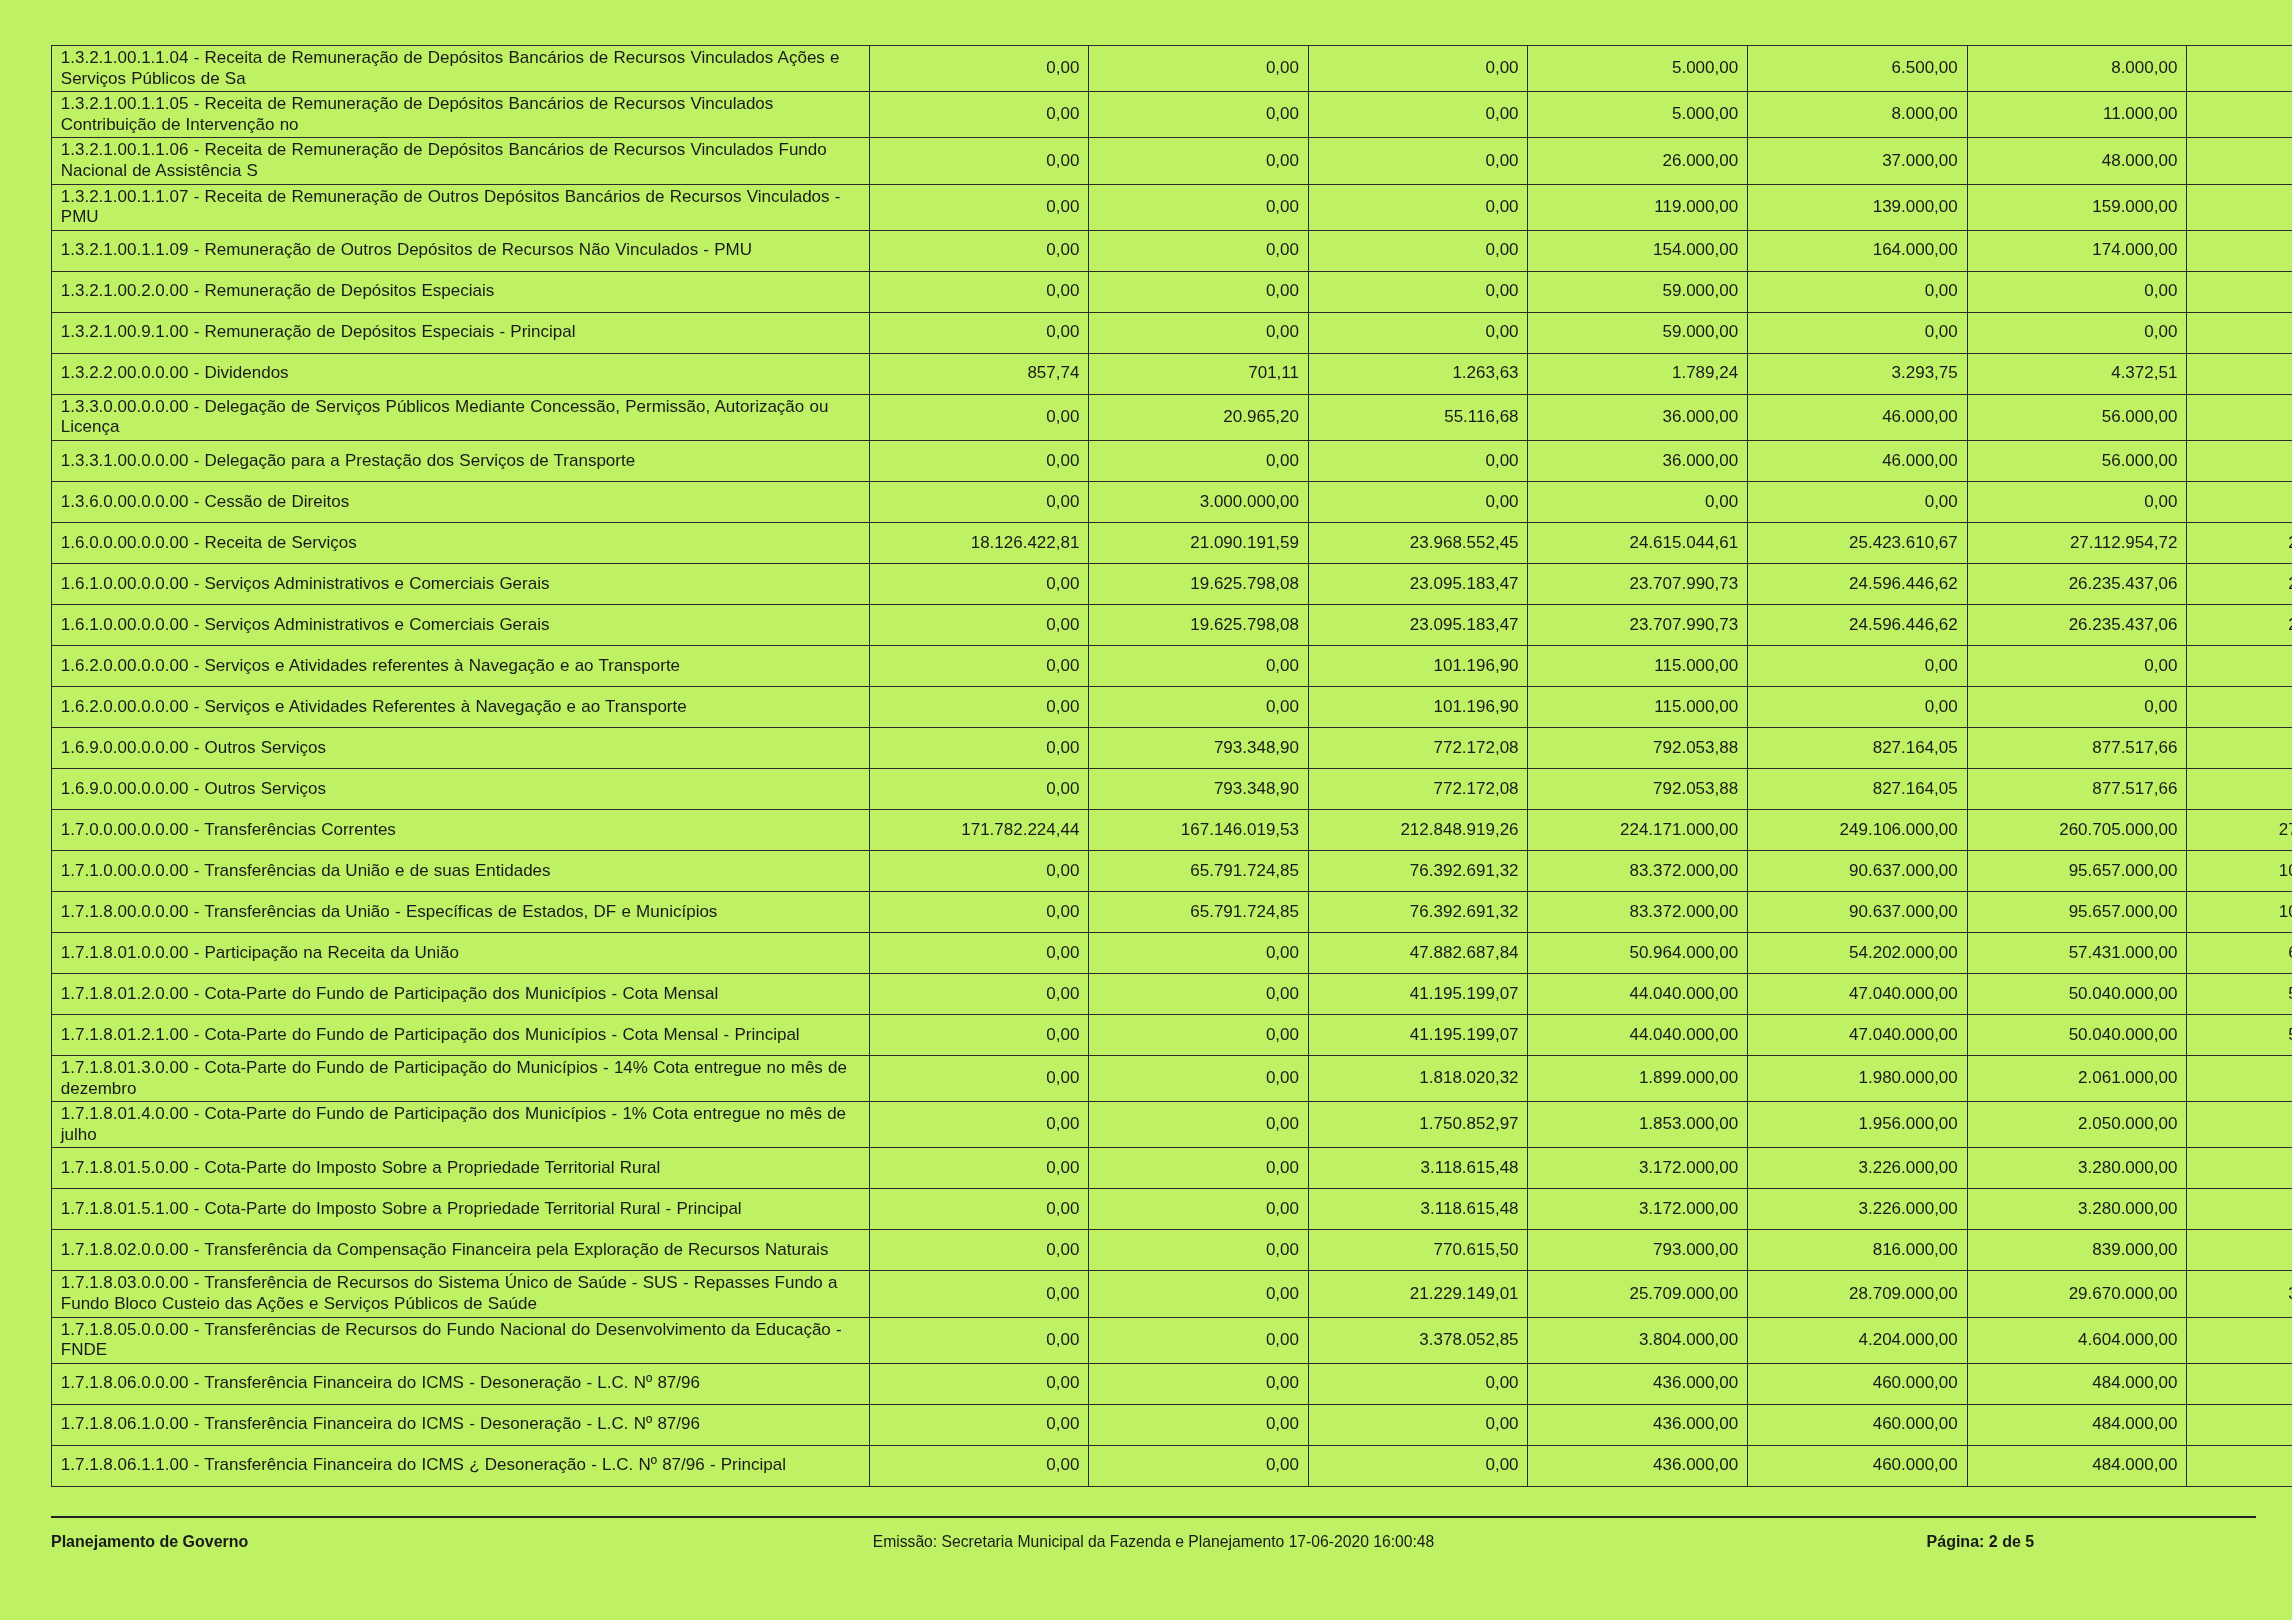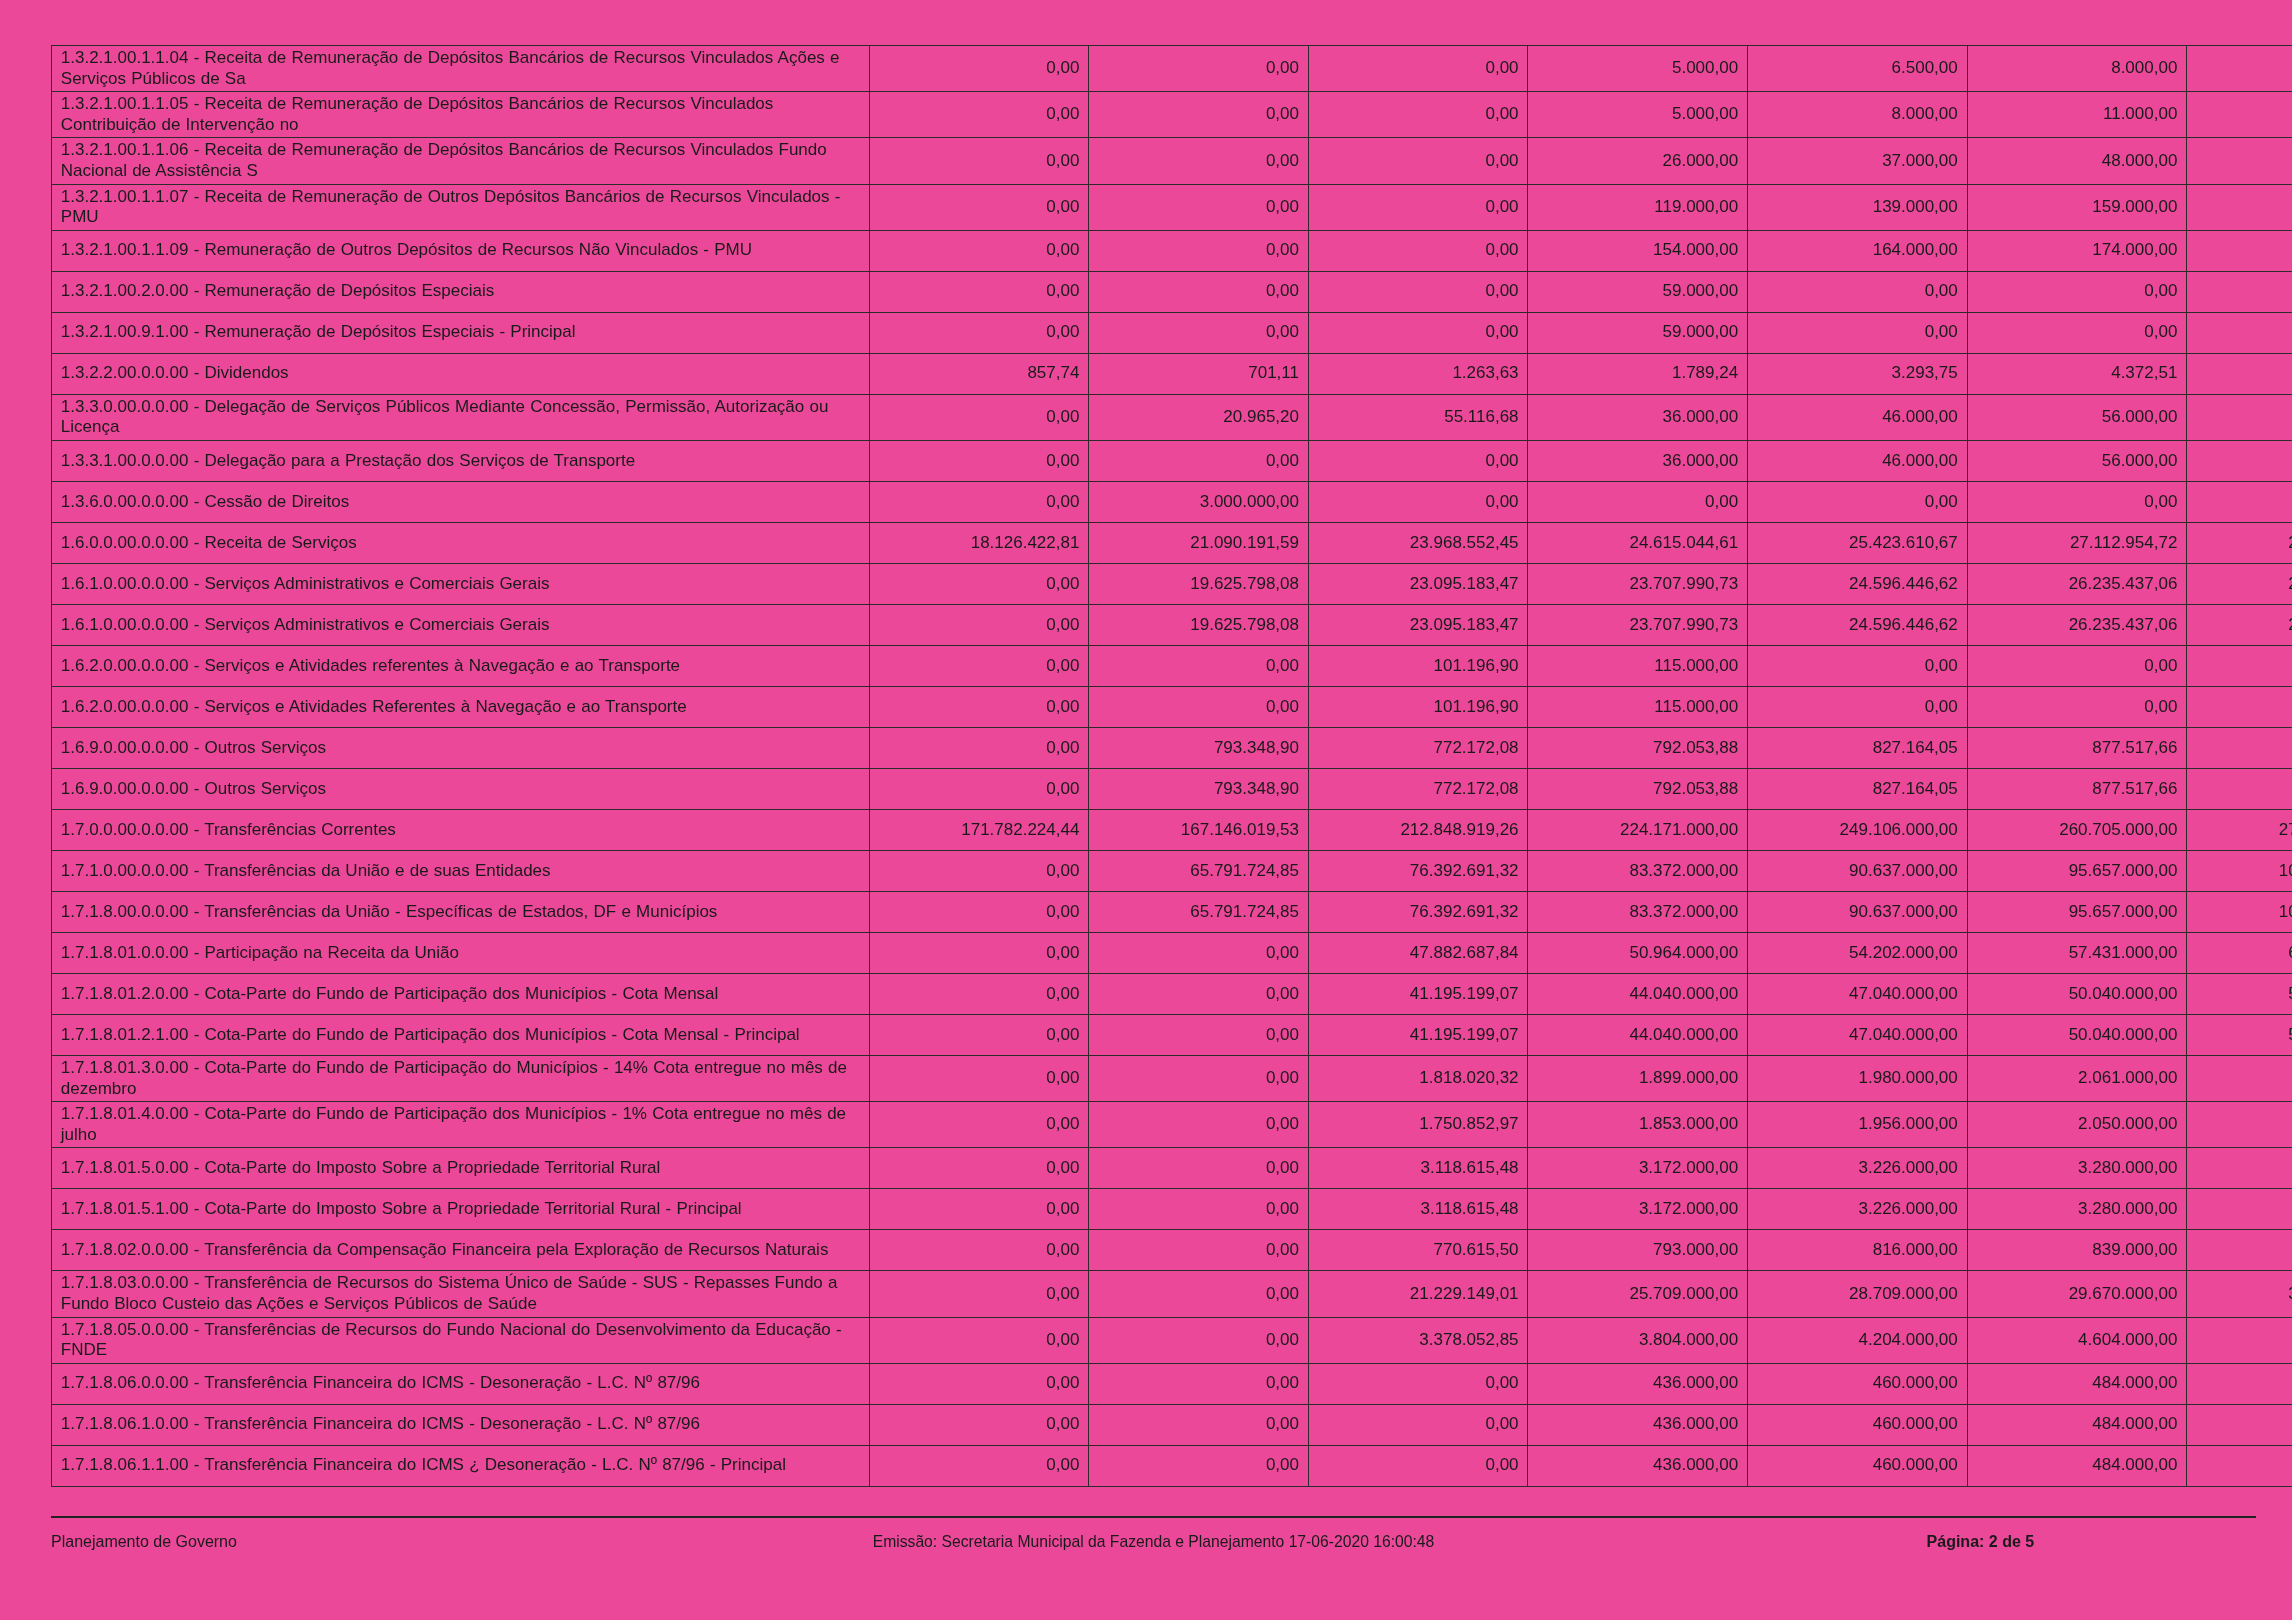--- a/index.html
+++ b/index.html
@@ -4,21 +4,21 @@
 <style>
   html, body { margin: 0; padding: 0; }
   body {
     width: 2293px; height: 1620px;
     background: #ffffff;
     font-family: "Liberation Sans", sans-serif;
     color: #1a1a1a;
     position: relative;
     overflow: hidden;
   }
-  .page { position: absolute; inset: 0; background: #ec4899; }
+  .page { position: absolute; inset: 0; background: #bef264; }
   table.report-table {
     position: absolute; left: 51px; top: 45px;
     width: 2205px;
     border-collapse: collapse;
     table-layout: fixed;
   }
   table.report-table td {
     border: 1px solid #2b2b2b;
     font-size: 17px;
     line-height: 20.6px;
@@ -40,21 +40,21 @@
   }
   .footer {
     position: absolute;
     left: 51px; top: 1516px;
     width: 2205px;
     border-top: 2px solid #222;
     padding-top: 14.7px;
     display: flex;
     align-items: baseline;
   }
-  .footer .f-left  { flex: 1; text-align: left;  font-size: 16px; font-weight: normal; }
+  .footer .f-left  { flex: 1; text-align: left;  font-size: 16px; font-weight: bold; }
   .footer .f-center{ flex: 2; text-align: center; font-size: 15.7px; }
   .footer .f-right { flex: 1; text-align: center; font-size: 16px; font-weight: bold; }
 </style>
 </head>
 <body>
 
 <div class="page">
 
   <table class="report-table">
     <tbody>

